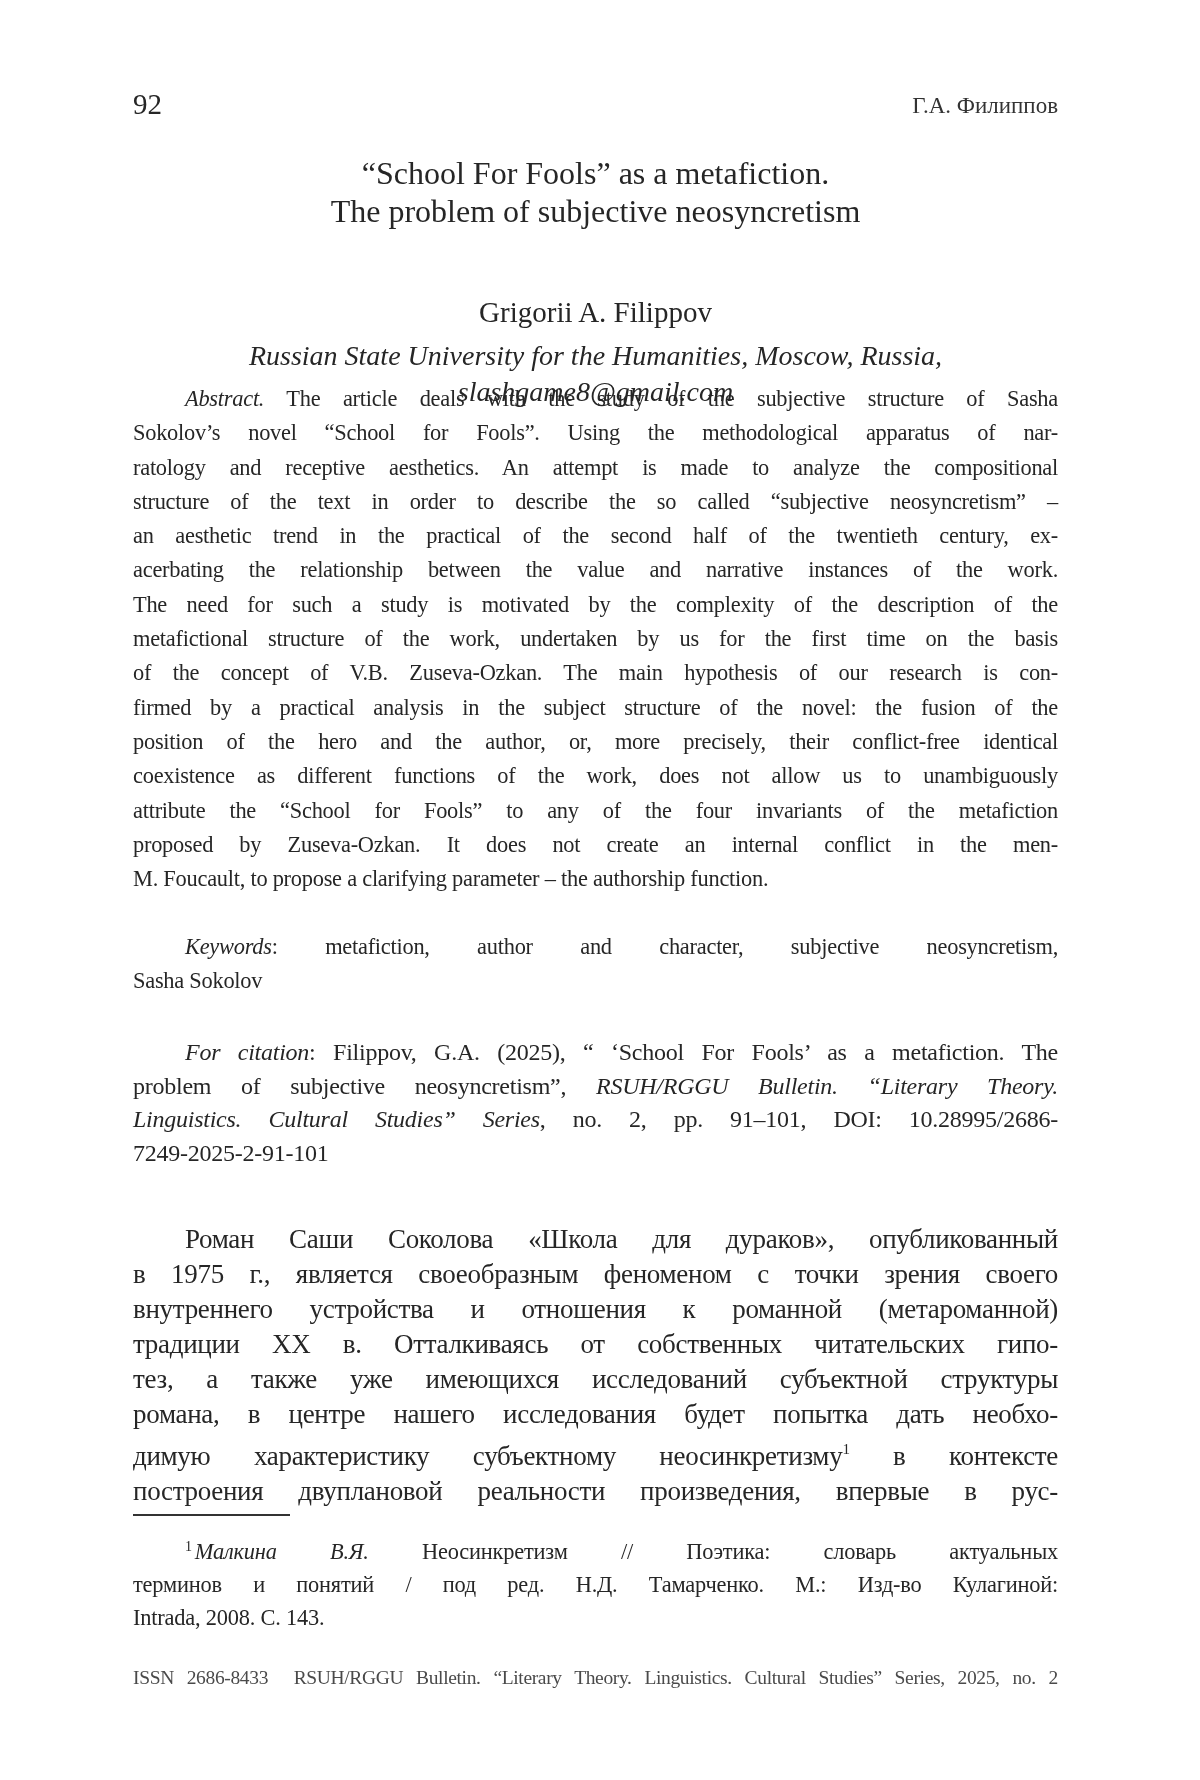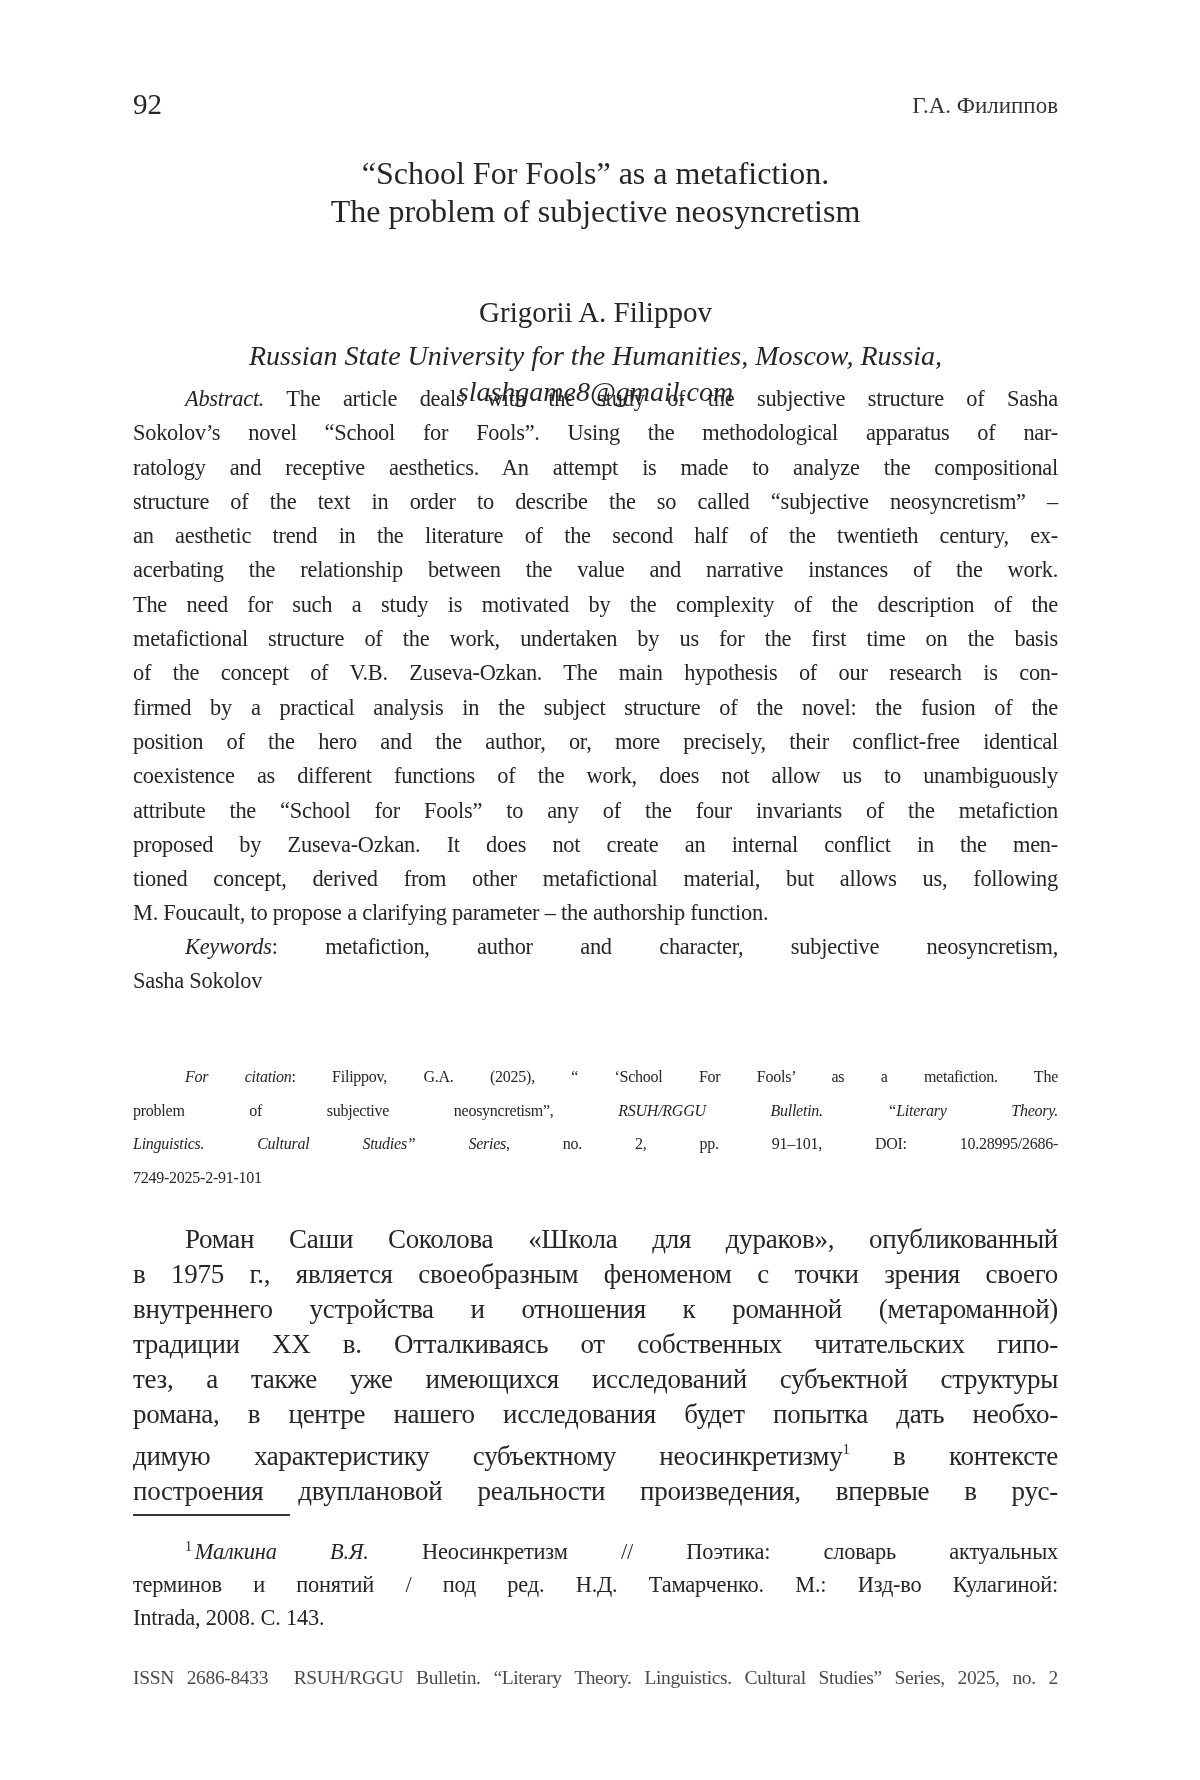--- a/index.html
+++ b/index.html
@@ -93,22 +93,22 @@
     line-height: 34.3px;
     letter-spacing: -0.25px;
   }
   .keywords {
     top: 930px;
     font-size: 22.4px;
     line-height: 34.3px;
     letter-spacing: -0.25px;
   }
   .citation {
-    top: 1060px;
-    font-size: 16px;
+    top: 1036px;
+    font-size: 24px;
     line-height: 33.6px;
     letter-spacing: -0.25px;
   }
   .label-italic { font-style: italic; }
   .ital { font-style: italic; }
 
   .body-text {
     top: 1222px;
     font-size: 27px;
     line-height: 35px;
@@ -168,31 +168,30 @@
   <div class="abs affiliation">
     <div>Russian State University for the Humanities, Moscow, Russia,</div>
     <div>slashgame8@gmail.com</div>
   </div>
 
   <div class="abs abstract">
     <span class="jl indent"><span class="label-italic">Abstract.</span><span> The article deals with the study of the subjective structure of Sasha</span></span>
     <span class="jl">Sokolov’s novel “School for Fools”. Using the methodological apparatus of nar-</span>
     <span class="jl">ratology and receptive aesthetics. An attempt is made to analyze the compositional</span>
     <span class="jl">structure of the text in order to describe the so called “subjective neosyncretism” –</span>
-    <span class="jl">an aesthetic trend in the literature of the second half of the twentieth century, ex-</span>
+    <span class="jl">an aesthetic trend in the practical of the second half of the twentieth century, ex-</span>
     <span class="jl">acerbating the relationship between the value and narrative instances of the work.</span>
     <span class="jl">The need for such a study is motivated by the complexity of the description of the</span>
     <span class="jl">metafictional structure of the work, undertaken by us for the first time on the basis</span>
     <span class="jl">of the concept of V.B. Zuseva-Ozkan. The main hypothesis of our research is con-</span>
     <span class="jl">firmed by a practical analysis in the subject structure of the novel: the fusion of the</span>
     <span class="jl">position of the hero and the author, or, more precisely, their conflict-free identical</span>
     <span class="jl">coexistence as different functions of the work, does not allow us to unambiguously</span>
     <span class="jl">attribute the “School for Fools” to any of the four invariants of the metafiction</span>
     <span class="jl">proposed by Zuseva-Ozkan. It does not create an internal conflict in the men-</span>
-    <span class="jl">tioned concept, derived from other metafictional material, but allows us, following</span>
     <span class="jl last">M. Foucault, to propose a clarifying parameter – the authorship function.</span>
   </div>
 
   <div class="abs keywords">
     <span class="jl indent"><span class="label-italic">Keywords</span><span>: metafiction, author and character, subjective neosyncretism,</span></span>
     <span class="jl last">Sasha Sokolov</span>
   </div>
 
   <div class="abs citation">
     <span class="jl indent"><span class="label-italic">For citation</span><span>: Filippov, G.A. (2025), “ ‘School For Fools’ as a metafiction. The</span></span>

